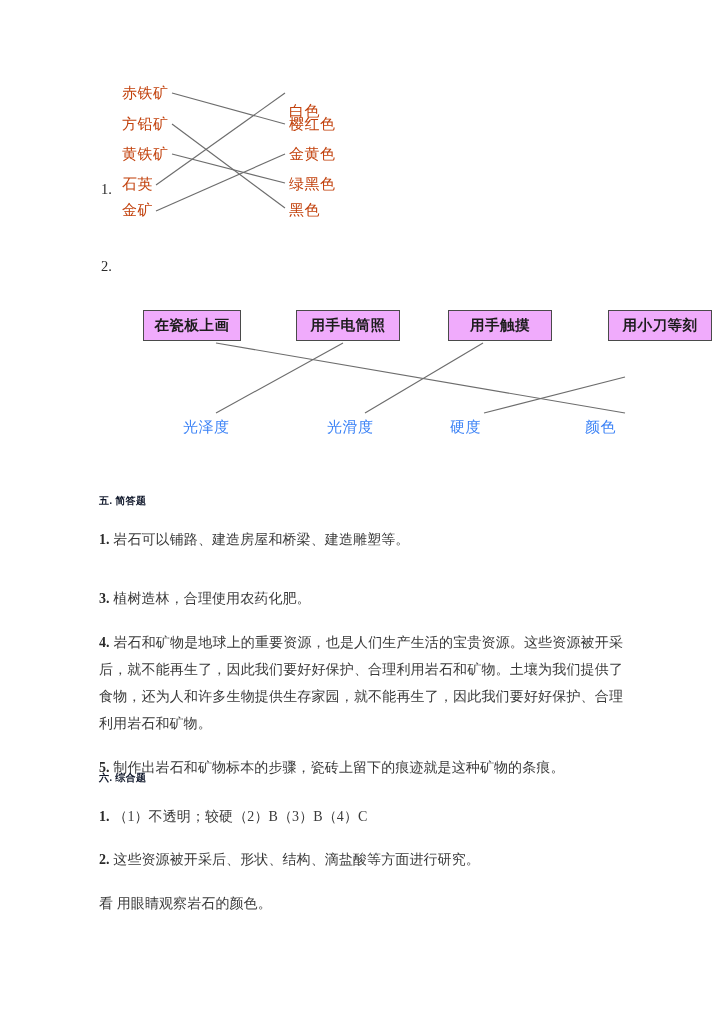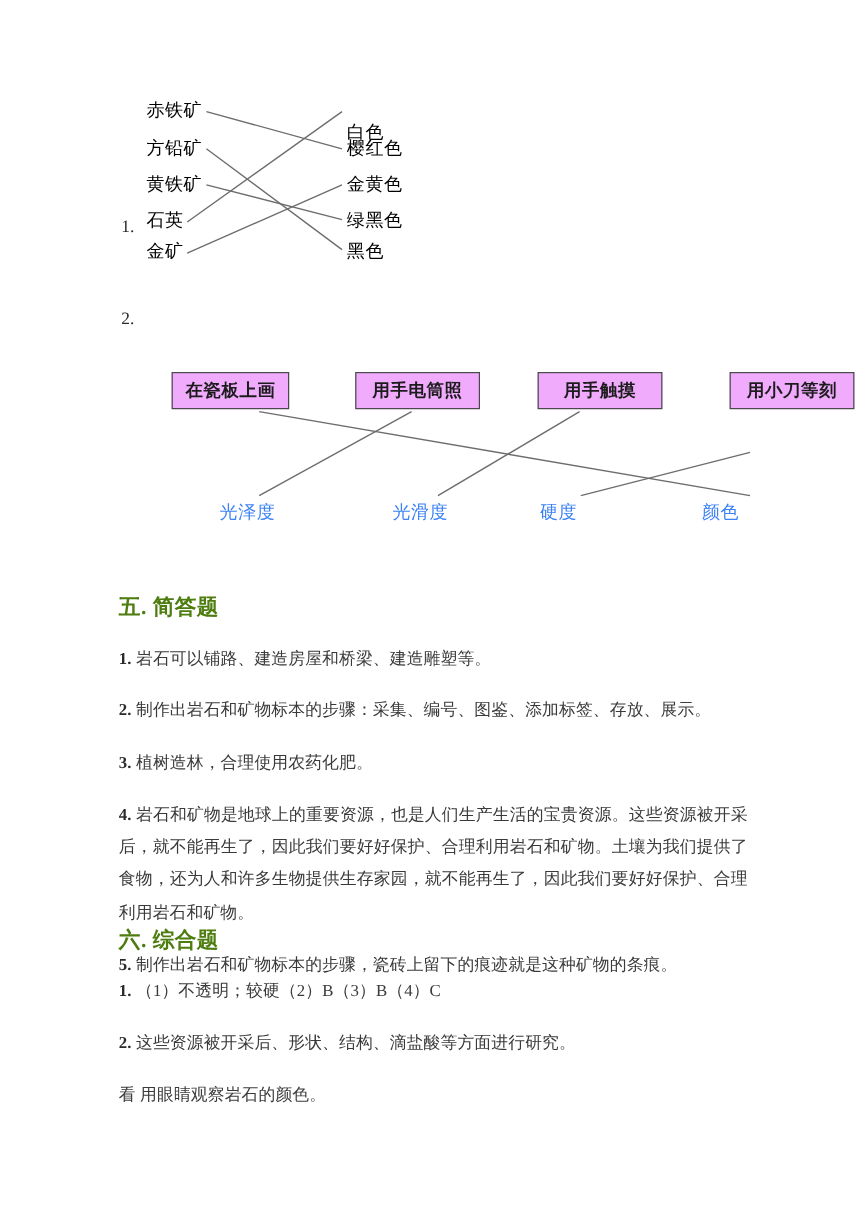--- a/index.html
+++ b/index.html
@@ -36,21 +36,21 @@
     top: 181px;
     font-size: 14.5px;
     font-family: "Liberation Serif", serif;
     color: #2b2b2b;
   }
   #match1 .col-left .opt,
   #match1 .col-right .opt {
     position: absolute;
     font-size: 15px;
     line-height: 1;
-    color: #000000;
+    color: #c2410c;
     white-space: nowrap;
     letter-spacing: 0.5px;
   }
   #match1 .col-left .opt { left: 122px; }
   #match1 .col-right .opt { left: 289px; }
 
   #match1 svg.lines {
     position: absolute;
     left: 0;
     top: 0;
@@ -107,23 +107,23 @@
   }
   #match2 svg.lines2 line { stroke: #6d6d6d; stroke-width: 1.15; }
 
   
   .section {
     position: absolute;
     left: 99px;
     width: 524px;
   }
   .sec-head {
-    font-size: 18px;
+    font-size: 10px;
     font-weight: bold;
-    color: #4d7c0f;
+    color: #0f172a;
     letter-spacing: 0.4px;
     margin: 0 0 0 0;
   }
   .para {
     font-size: 14px;
     line-height: 1.95;
     color: #3a3a3a;
     margin: 0;
     text-align: justify;
     letter-spacing: 0.1px;
@@ -202,24 +202,20 @@
   </div>
 
   <div class="section" style="top:494px">
     <div class="sec-head">五. 简答题</div>
     <div class="gap-m"></div>
     <p class="para">
       <span class="idx">1.</span>
       <span>岩石可以铺路、建造房屋和桥梁、建造雕塑等。</span>
     </p>
     <div class="gap-s"></div>
-    <p class="para">
-      <span class="idx">2.</span>
-      <span>制作出岩石和矿物标本的步骤：采集、编号、图鉴、添加标签、存放、展示。</span>
-    </p>
     <div class="gap-s"></div>
     <p class="para">
       <span class="idx">3.</span>
       <span>植树造林，合理使用农药化肥。</span>
     </p>
     <div class="gap-s"></div>
     <p class="para">
       <span class="idx">4.</span>
       <span>岩石和矿物是地球上的重要资源，也是人们生产生活的宝贵资源。这些资源被开采后，就不能再生了，因此我们要好好保护、合理利用岩石和矿物。土壤为我们提供了食物，还为人和许多生物提供生存家园，就不能再生了，因此我们要好好保护、合理利用岩石和矿物。</span>
     </p>

